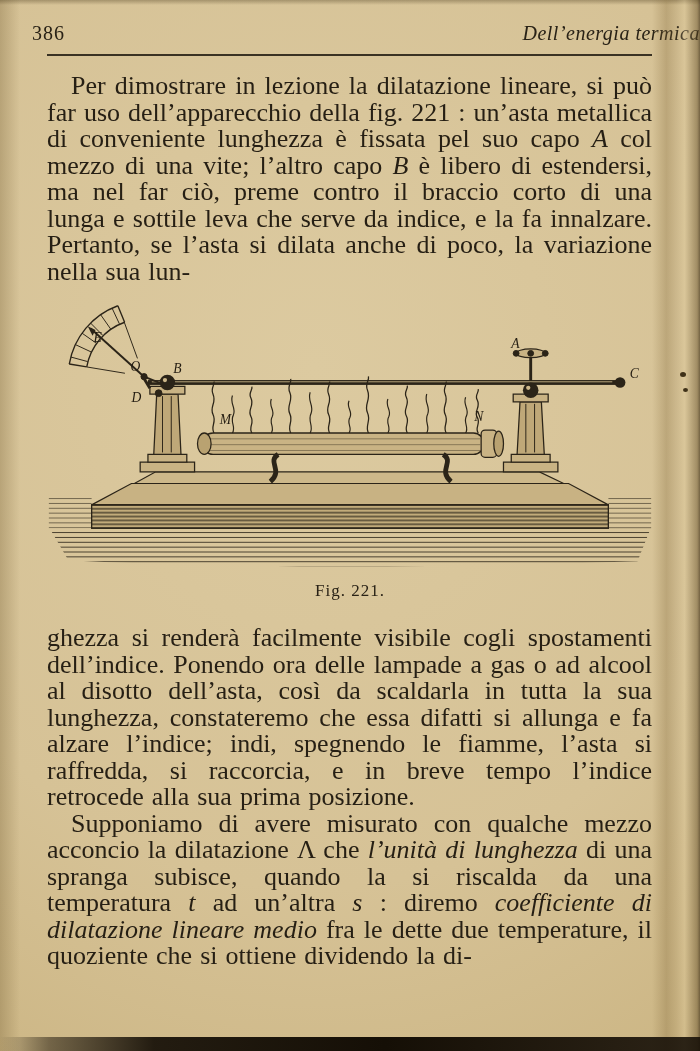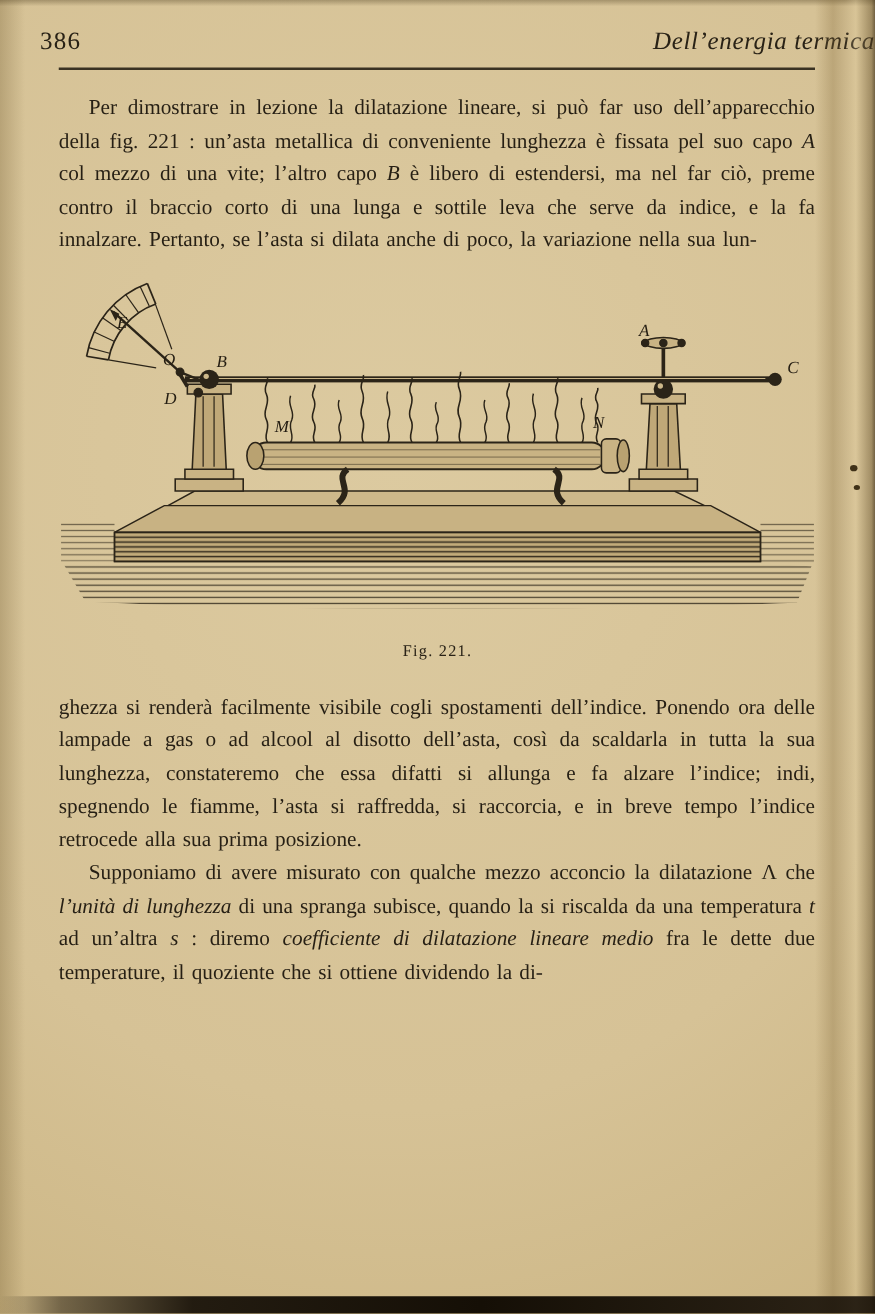--- a/index.html
+++ b/index.html
@@ -30,31 +30,31 @@
   .s1{right:14px;top:372px;width:6px;height:5px;}
   .s2{right:12px;top:388px;width:5px;height:4px;}
 
   .header{position:relative;padding-top:22px;height:27px;font-size:20px;}
   .pagenum{position:absolute;left:32px;top:22px;letter-spacing:1px;}
   .running-title{display:block;text-align:right;font-style:italic;letter-spacing:.5px;padding-left:36px;}
   .rule{margin:5px 48px 0 47px;border-top:2px solid #3a3223;height:0;}
 
   .body-par{
     margin:0 48px 0 47px;
-    font-size:17px;line-height:26.5px;
+    font-size:26px;line-height:26.5px;
     text-align:justify;
     color:#261f14;
     word-spacing:1.5px;
   }
   .first{margin-top:17px;}
   .indent{text-indent:24px;}
   .body-par i{font-style:italic;}
 
   figure{margin:12px auto 24px auto;width:636px;text-align:center;}
-  figcaption{margin-top:18px;font-size:13px;letter-spacing:1px;color:#292216;}
+  figcaption{margin-top:8px;font-size:17px;letter-spacing:1px;color:#292216;}
   .fig-label{font-family:"Liberation Serif","DejaVu Serif",serif;font-style:italic;font-size:14px;fill:#241d12;}
 </style>
 </head>
 <body>
 
 <div class="page">
 
   <div class="header">
     <span class="pagenum">386</span>
     <span class="running-title">Dell’energia termica</span>

